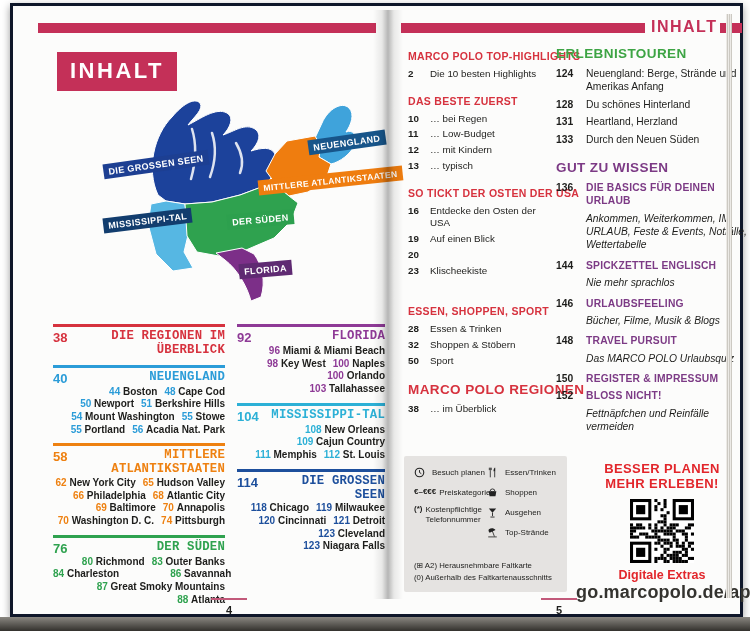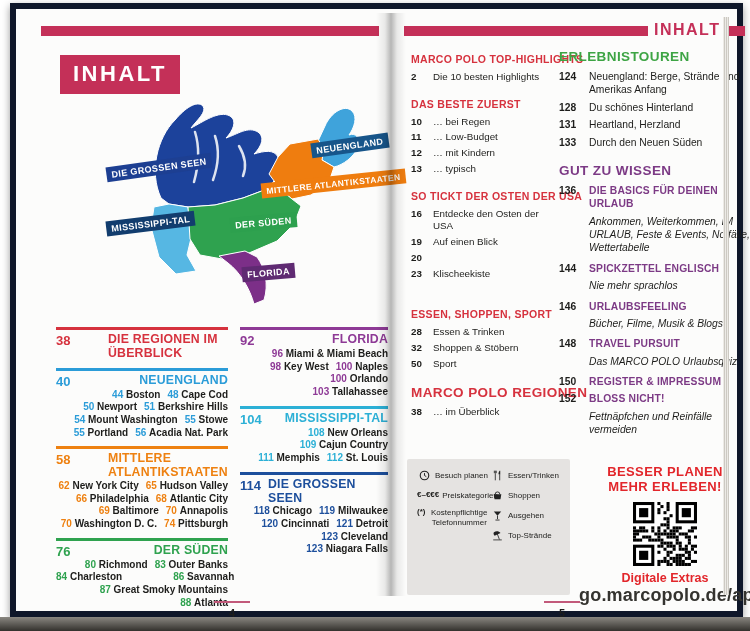--- a/index.html
+++ b/index.html
@@ -2,21 +2,21 @@
 <html><head>
 <meta charset="utf-8">
 <style>
   html,body{margin:0;padding:0;}
   body{width:750px;height:631px;position:relative;overflow:hidden;
        background:#fff;font-family:"Liberation Sans",sans-serif;color:#1d1d1b;}
   
   .floor{position:absolute;left:0;right:0;bottom:0;height:14px;
          background:linear-gradient(180deg,#8a8781,#33312d);}
   .book{position:absolute;left:10px;top:3px;right:7px;bottom:14px;
-        background:#fcfcfb;border:6px solid #0f172a;
+        background:#fcfcfb;border:3px solid #0f172a;
         box-shadow:0 3px 8px rgba(0,0,0,.4);}
   .fore-edge{position:absolute;right:8px;top:8px;bottom:16px;width:6px;
         background:repeating-linear-gradient(90deg,#eceae6 0 1px,#ccc9c2 1px 2px);}
   .gutter{position:absolute;left:360px;top:4px;bottom:15px;width:30px;
         background:linear-gradient(90deg,rgba(0,0,0,0),rgba(0,0,0,.08) 30%,rgba(0,0,0,.28) 50%,rgba(0,0,0,.08) 70%,rgba(0,0,0,0));}
   
   .bar{position:absolute;height:10px;background:#c43058;}
   .bar-left{left:25px;top:17px;width:338px;}
   .bar-r1{left:388px;top:17px;width:244px;}
   .bar-r2{left:707px;top:17px;width:22px;}
@@ -34,21 +34,21 @@
   .chip4{left:90px;top:207px;transform:rotate(-7deg);}
   .chip5{left:214px;top:206px;transform:rotate(-5deg);}
   .chip6{left:226px;top:256px;transform:rotate(-5deg);}
   
   .ltoc{position:absolute;top:318px;}
   #ltoc-col1{left:40px;width:172px;}
   #ltoc-col2{left:224px;width:148px;}
   .sec{border-top:3px solid #000;padding-top:3px;margin-bottom:7px;}
   .sec-head{display:flex;justify-content:space-between;align-items:flex-start;font-weight:bold;}
   .sec-num{font-size:13px;}
-  .sec-title{font-size:12.3px;max-width:120px;line-height:1.12;letter-spacing:.2px;}
+  .sec-title{font-size:12.3px;text-align:right;max-width:120px;line-height:1.12;letter-spacing:.2px;font-family:Liberation Mono, monospace;}
   .sec-line{text-align:right;font-size:10px;line-height:1.27;font-weight:bold;color:#1d1d1b;}
   .seg+.seg{margin-left:7px;}
   
   .rcol{position:absolute;}
   #rcol-a{left:395px;top:44px;width:150px;}
   #rcol-b{left:543px;top:40px;width:198px;}
   .rhead{color:#d6323e;font-weight:bold;font-size:10.5px;letter-spacing:.3px;
          margin:14px 0 6px;white-space:nowrap;}
   .rhead.lg{font-size:13.5px;letter-spacing:.4px;}
   .rsec:first-child .rhead{margin-top:0;}
@@ -57,21 +57,21 @@
   .ritem .n{width:22px;flex:none;font-weight:bold;}
   #rcol-b .ritem .n{width:30px;}
   .ritem .t{flex:1;}
   .ritem .t.emph{font-weight:bold;letter-spacing:.2px;}
   .sub{font-style:italic;font-size:10.3px;line-height:1.3;margin:0 0 7px 30px;}
   
   .legend{position:absolute;left:391px;top:450px;width:163px;height:136px;
           background:#e5e3e1;border-radius:2px;box-sizing:border-box;
           padding:12px 7px 8px 10px;}
   .legend-cols{display:flex;}
-  .lcol{flex:1;text-align:center;}
+  .lcol{flex:1;}
   .litem{display:flex;align-items:flex-start;margin-bottom:7px;font-size:8px;line-height:1.25;}
   .licon{width:15px;flex:none;margin-right:3px;margin-top:-1px;}
   .licon svg{width:11px;height:11px;}
   .lsym{font-weight:bold;font-size:8px;flex:none;margin-right:3px;}
   .lfoot{font-size:7.8px;line-height:1.55;margin-top:12px;}
   
   .promo{position:absolute;left:563px;top:456px;width:172px;text-align:center;}
   .promo-h{color:#e2262b;font-weight:bold;font-size:13px;line-height:1.15;letter-spacing:.4px;}
   #qr{width:64px;height:64px;margin:7px auto 5px;display:block;}
   .extras{color:#e2262b;font-weight:bold;font-size:12.5px;margin-top:2px;}
@@ -353,20 +353,24 @@
           </div>
           <div class="litem">
             <span class="licon"><svg viewBox="0 0 16 16">
                 <path d="M2.8 3.4C6 .8 10 1.4 12.4 4.4L3.8 8.4C2 6.4 1.8 4.6 2.8 3.4z" fill="#222"></path>
                 <path d="M7.6 5.4l3.2 8.4" stroke="#222" stroke-width="1.2" fill="none"></path>
                 <path d="M1.8 14.4h12.4" stroke="#222" stroke-width="1.2"></path>
               </svg></span>
             <span class="llabel">Top-Strände</span>
           </div>
         </div>
+    </div>
+    <div class="lfoot">
+      <div>(⊞ A2) Herausnehmbare Faltkarte</div>
+      <div>(0) Außerhalb des Faltkartenausschnitts</div>
     </div>
   </div>
 
   <div class="promo">
     <div class="promo-h">
       <div>BESSER PLANEN</div>
       <div>MEHR ERLEBEN!</div>
     </div>
     <svg id="qr" viewBox="0 0 63 63">
         <rect width="63" height="63" fill="#fff"></rect>

